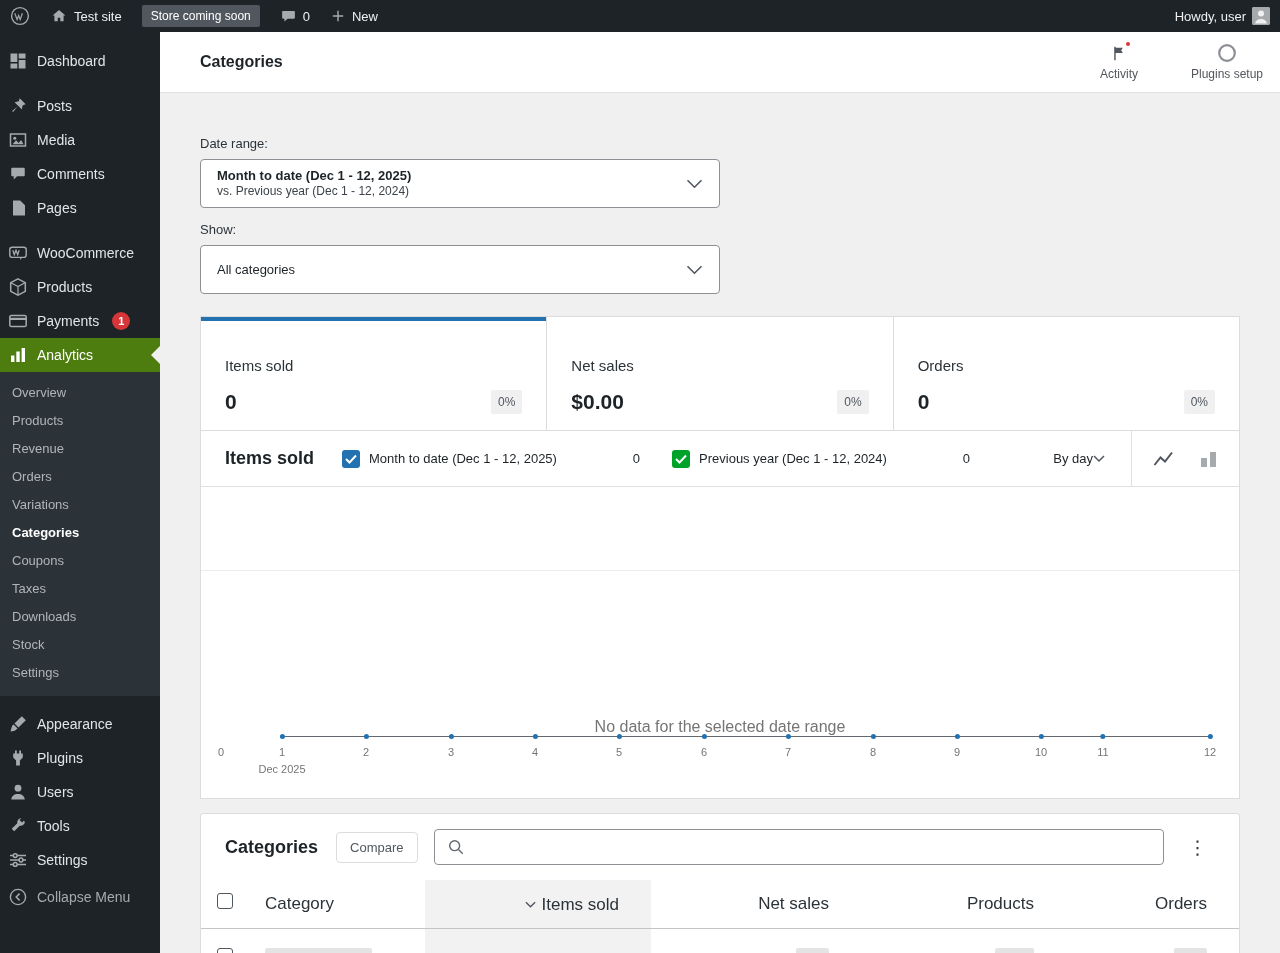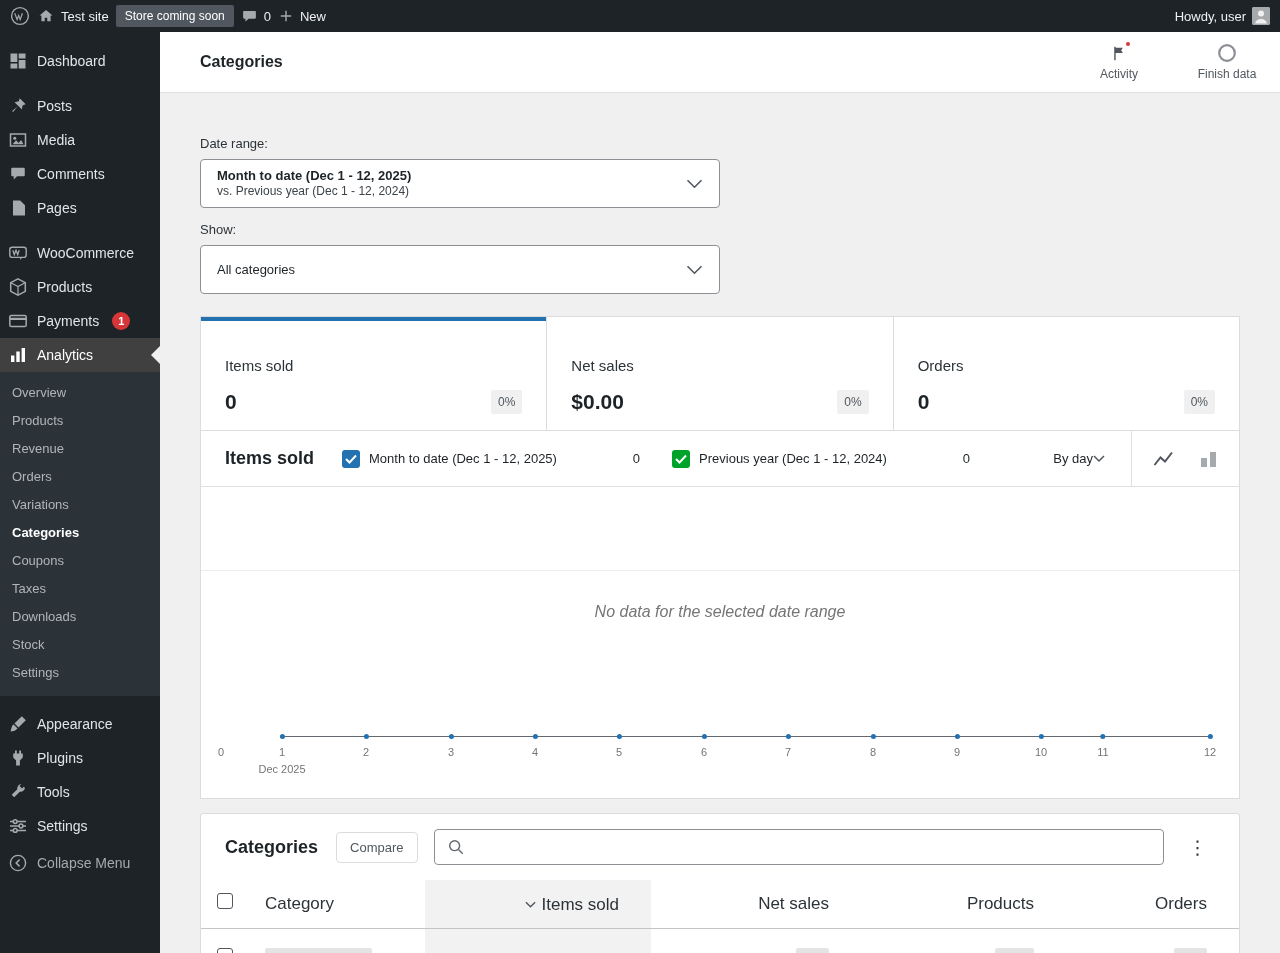--- a/index.html
+++ b/index.html
@@ -4,34 +4,34 @@
 <style>
   * { margin:0; padding:0; box-sizing:border-box; }
   html,body { width:1280px; height:953px; overflow:hidden; }
   body { font-family:"Liberation Sans", sans-serif; background:#f0f0f1; color:#1d2327; font-size:13px; }
   a { text-decoration:none; color:inherit; cursor:pointer; }
   button { font-family:inherit; cursor:pointer;text-align:right; }
   svg { display:block; fill:currentColor; }
 
   
   .admin-bar { position:fixed; top:0; left:0; right:0; height:32px; background:#1d2327; color:#f0f0f1; display:flex; align-items:center; padding:0 10px; z-index:100; }
-  .ab-left { display:flex; align-items:center; gap:7px; }
+  .ab-left { display:flex; align-items:center; gap:20px; }
   .ab-item { display:flex; align-items:center; gap:6px; color:#f0f0f1; }
   .ab-item .ico { color:#a7aaad; display:flex; }
   .coming-soon { background:#50575e; color:#fff; font-size:12px; padding:4px 9px; border-radius:2px; }
   .ab-right { margin-left:auto; }
   .avatar { width:18px; height:18px; border-radius:2px; overflow:hidden; background:#a7aaad; display:flex; }
 
   
   .sidebar { position:fixed; top:32px; left:0; bottom:0; width:160px; background:#1d2327; overflow:hidden; z-index:50; }
   .menu { padding-top:12px; }
   .menu-sep { height:11px; }
   .menu-item { display:flex; align-items:center; gap:9px; padding:6px 8px; min-height:34px; font-size:14px; color:#e2e4e7; position:relative; }
   .mi-icon { width:20px; height:20px; color:#a7aaad; flex:none; display:flex; align-items:center; justify-content:center; }
-  .menu-item.active { background:#404040; color:#fff; }
+  .menu-item.active { background:#4d7c0f; color:#fff; }
   .menu-item.active .mi-icon { color:#fff; }
   .menu-item.active::after { content:""; position:absolute; right:0; top:50%; margin-top:-9px; width:0; height:0; border-top:9px solid transparent; border-bottom:9px solid transparent; border-right:9px solid #f0f0f1; }
   .mi-badge { margin-left:4px; background:#d63638; color:#fff; border-radius:9px; min-width:18px; height:18px; line-height:18px; text-align:center; font-size:11px; font-weight:600; padding:0 5px; }
   .submenu { background:#2c3338; padding:7px 0 9px; }
   .submenu-item { display:block; padding:6px 12px; font-size:13px; line-height:16px; color:#b0b5ba; }
   .submenu-item.active { color:#fff; font-weight:700; }
   .collapse-item { margin-top:3px; color:#a7aaad; }
 
   
   .main { margin-left:160px; margin-top:32px; height:921px; overflow:hidden; }
@@ -69,21 +69,21 @@
   .legend { display:flex; align-items:center; margin-left:28px; gap:32px; }
   .legend-item { display:flex; align-items:center; gap:9px; width:298px; font-size:13px; cursor:pointer; }
   .legend-check { width:18px; height:18px; border-radius:3px; display:flex; align-items:center; justify-content:center; flex:none; }
   .legend-total { margin-left:auto; color:#1d2327; }
   .chart-controls { margin-left:auto; display:flex; align-items:stretch; }
   .interval-select { display:flex; align-items:center; padding:0 26px; font-size:13px; cursor:pointer; }
   .chart-types { display:flex; align-items:center; gap:24px; padding:0 21px; border-left:1px solid #e0e0e0; }
   .ct-line { color:#50575e; cursor:pointer; }
   .ct-bar { color:#a7aaad; cursor:pointer; }
 
-  .chart-body { position:relative; height:249px; display:flex; align-items:center; justify-content:center;font-style:italic; }
+  .chart-body { position:relative; height:249px; display:flex; align-items:flex-end; justify-content:center; }
   .gridline { position:absolute; top:83px; left:0; right:0; border-top:1px solid #ececec; }
   .empty-msg { font-size:16px; color:#757575; }
 
   .chart-axis { position:relative; height:62px; }
   .axis-line { position:absolute; top:0; left:81px; width:928px; border-top:1px solid #646970; }
   .tick { position:absolute; top:0; transform:translateX(-50%); text-align:center; }
   .tick .dot { display:block; width:5px; height:5px; border-radius:50%; background:#2271b1; margin:-2px auto 0; }
   .tick-label { display:block; margin-top:7px; font-size:11px; color:#757575; }
   .tick.first .tick-label { margin-top:10px; }
   .axis-sublabel { position:absolute; top:27px; transform:translateX(-50%); font-size:11px; color:#757575; white-space:nowrap; }
@@ -280,20 +280,29 @@
       <span class="mi-icon">
           <svg width="20" height="20" viewBox="0 0 20 20">
             <path d="M7 2.5h1.8v3h2.4v-3H13v3h1.8v4l-2.9 2.9v5.1H8.1v-5.1L5.2 9.5v-4H7z"></path>
           </svg>
         </span>
       <span class="mi-label">Plugins</span>
     </a>
     <a class="menu-item">
       <span class="mi-icon">
           <svg width="20" height="20" viewBox="0 0 20 20">
+            <circle cx="10" cy="6.2" r="3.4"></circle>
+            <path d="M3.2 17.6c.4-3.7 3-5.6 6.8-5.6s6.4 1.9 6.8 5.6z"></path>
+          </svg>
+        </span>
+      <span class="mi-label">Users</span>
+    </a>
+    <a class="menu-item">
+      <span class="mi-icon">
+          <svg width="20" height="20" viewBox="0 0 20 20">
             <path d="M17 5.6a4.3 4.3 0 01-5.2 4.1l-5.6 5.6-2.5-2.5 5.6-5.6A4.3 4.3 0 0113.4 2l-1.9 1.9 2.6 2.6 1.9-1.9c.1.3.1.6 0 1z"></path>
           </svg>
         </span>
       <span class="mi-label">Tools</span>
     </a>
     <a class="menu-item">
       <span class="mi-icon">
           <svg width="20" height="20" viewBox="0 0 20 20">
             <path d="M2 5.6h16M2 10h16M2 14.4h16" stroke="currentColor" stroke-width="1.5" fill="none"></path>
             <circle cx="7.2" cy="5.6" r="1.9" fill="#1d2327" stroke="currentColor" stroke-width="1.5"></circle>
@@ -329,21 +338,21 @@
           <span class="red-dot"></span>
         </span>
         <span>Activity</span>
       </div>
       <div class="header-action">
         <span class="ha-icon">
           <svg width="20" height="20" viewBox="0 0 20 20">
               <circle cx="10" cy="10" r="7.8" fill="none" stroke="#8c8f94" stroke-width="2.2"></circle>
             </svg>
         </span>
-        <span>Finish data</span>
+        <span>Plugins setup</span>
       </div>
     </div>
   </header>
 
   <div class="content">
 
     <div class="field-label">Date range:</div>
     <div class="select-box first">
       <span class="select-text">
         <span class="select-primary">Month to date (Dec 1 - 12, 2025)</span>

